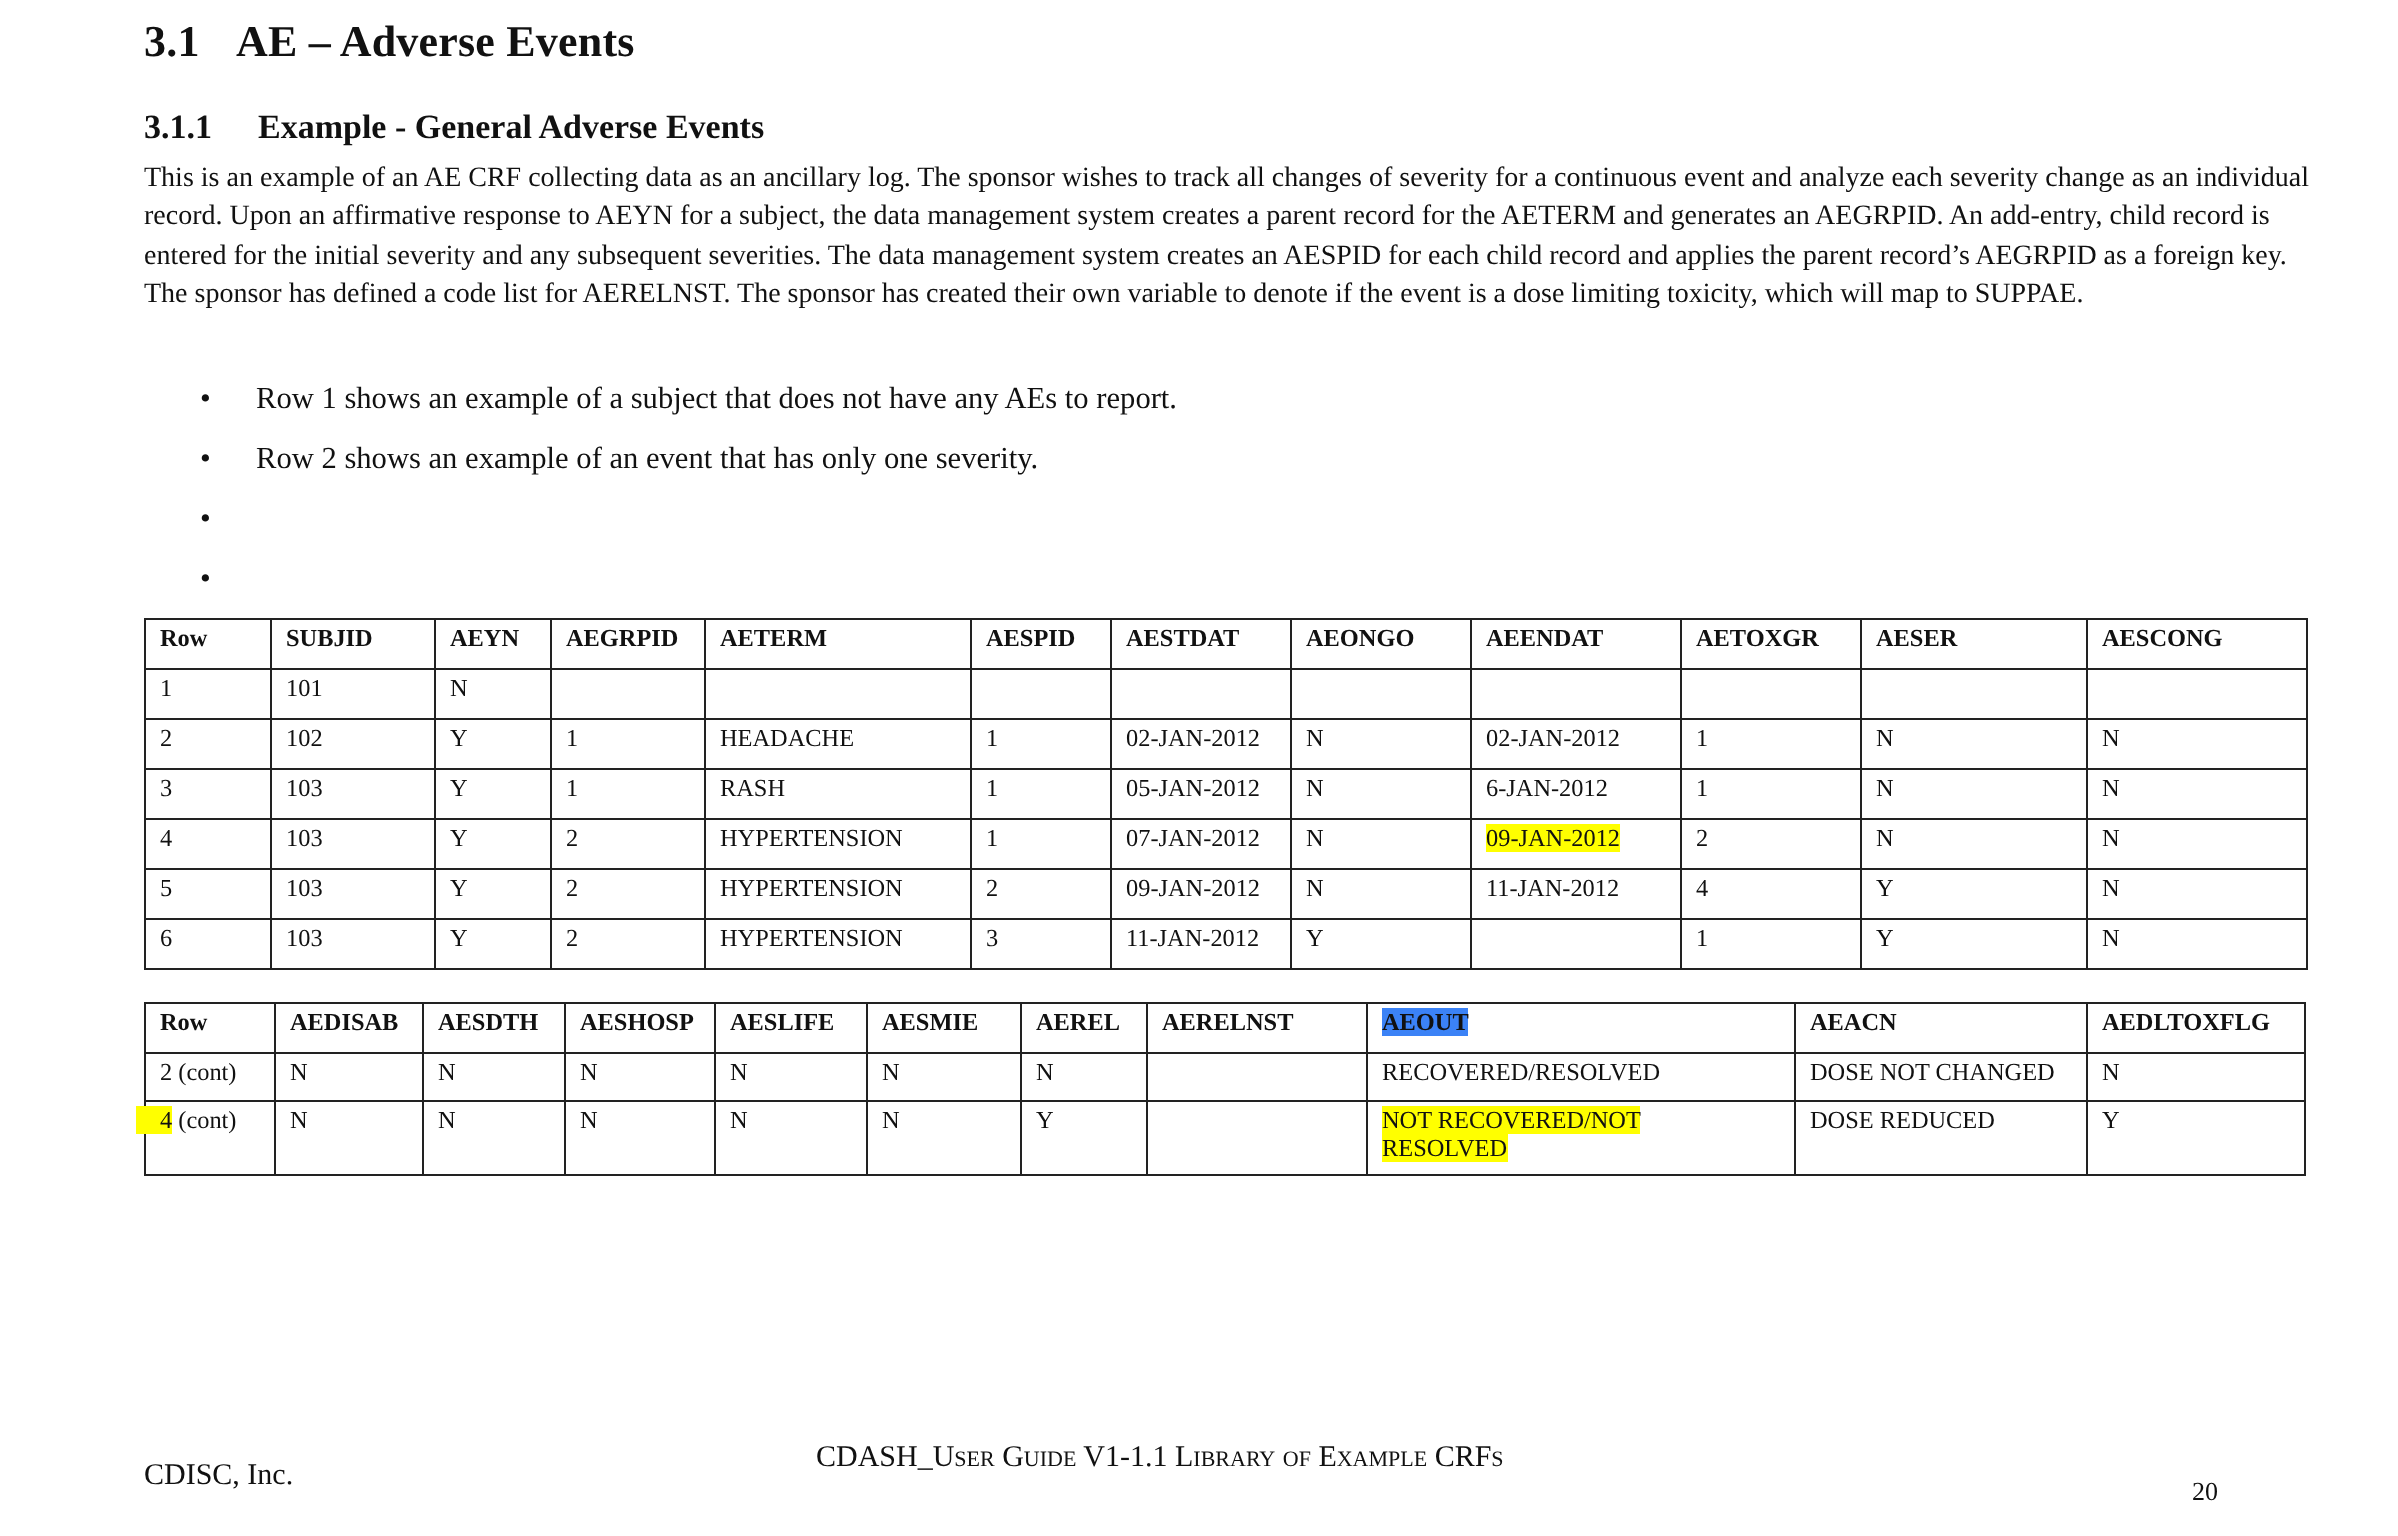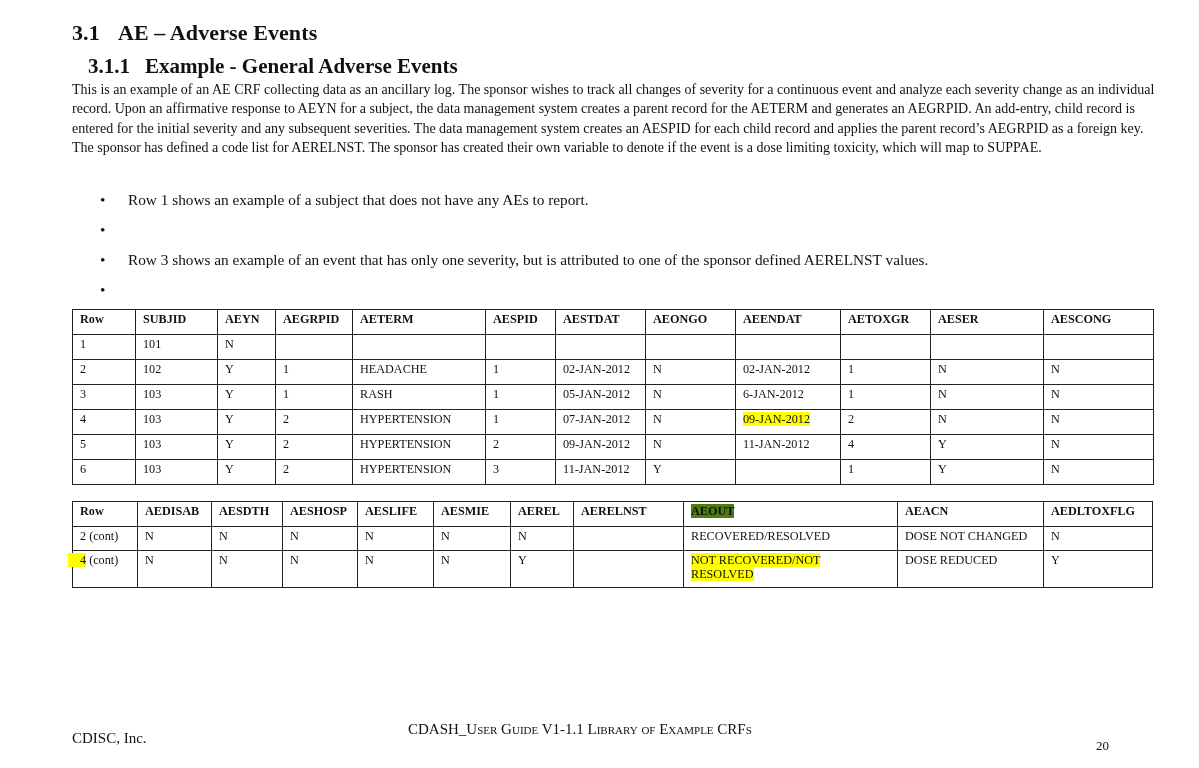--- a/index.html
+++ b/index.html
@@ -1,54 +1,54 @@
 <!DOCTYPE html>
 <html><head>
 <meta charset="utf-8">
 <style>
   html, body { margin: 0; padding: 0; background: #ffffff; }
   body {
     width: 1199px; height: 768px; position: relative; overflow: hidden;
     font-family: "Liberation Serif", "DejaVu Serif", serif; color: #111;
   }
-  .h1 { position: absolute; left: 72px; top: 8px; font-size: 22px; font-weight: bold; letter-spacing: 0.1px; margin-top: 12px; }
+  .h1 { position: absolute; left: 72px; top: 8px; font-size: 22px; font-weight: bold; letter-spacing: 0.1px; }
   .h1 .num { display: inline-block; width: 46px; }
-  .h2 { position: absolute; left: 88px; top: 54px; font-size: 21px; font-weight: bold; }
+  .h2 { position: absolute; left: 72px; top: 54px; font-size: 17px; font-weight: bold; }
   .h2 .num { display: inline-block; width: 57px; }
   .para { position: absolute; left: 72px; top: 80px; width: 1090px; font-size: 14px; line-height: 19.4px; }
   .bullets { position: absolute; left: 100px; top: 189px; margin: 0; padding: 0; list-style: none; }
   .bullets li { position: relative; font-size: 15.3px; height: 30px; line-height: 22px; padding-left: 28px; white-space: nowrap; }
   .bullets li .dot { position: absolute; left: 0; top: 0; }
   table.t { position: absolute; border-collapse: collapse; font-size: 12.2px; table-layout: fixed; }
   table.t td, table.t th { border: 1.2px solid #222; padding: 2px 7px 0 7px; vertical-align: top; text-align: left; white-space: nowrap; }
   table.t th { font-weight: bold; height: 22px; }
   table.t1 { left: 72px; top: 309px; width: 1081px; }
   table.t1 td { height: 22px; }
   table.t2 { left: 72px; top: 501px; width: 1080px; }
   table.t2 td { height: 21px; line-height: 14px; }
   table.t2 tr.tall td { height: 34px; }
   .hl-yellow { background: #ffff00; }
-  .hl-blue { background: #4d7c0f; }
+  .hl-blue { background: #3b82f6; }
   .footer-left { position: absolute; left: 72px; top: 730px; font-size: 15px; }
   .footer-center { position: absolute; left: 408px; top: 721px; font-size: 15px; font-variant: small-caps; }
   .page-num { position: absolute; left: 1096px; top: 738px; font-size: 13px; }
 </style>
 </head>
 <body>
 
 <div class="h1"><span class="num">3.1</span><span>AE – Adverse Events</span></div>
 
 <div class="h2"><span class="num">3.1.1</span><span>Example - General Adverse Events</span></div>
 
 <div class="para">This is an example of an AE CRF collecting data as an ancillary log.  The sponsor wishes to track all changes of severity for a continuous event and analyze each severity change as an individual record.  Upon an affirmative response to AEYN for a subject, the data management system creates a parent record for the AETERM and generates an AEGRPID.  An add-entry, child record is entered for the initial severity and any subsequent severities.  The data management system creates an AESPID for each child record and applies the parent record’s AEGRPID as a foreign key.  The sponsor has defined a code list for AERELNST.  The sponsor has created their own variable to denote if the event is a dose limiting toxicity, which will map to SUPPAE.</div>
 
 <ul class="bullets">
   <li><span class="dot">•</span><span>Row 1 shows an example of a subject that does not have any AEs to report.</span></li>
+  <li><span class="dot">•</span><span>Row 2 shows an example of an event that has only one severity.</span></li>
   <li><span class="dot">•</span></li>
-  <li><span class="dot">•</span><span>Row 3 shows an example of an event that has only one severity, but is attributed to one of the sponsor defined AERELNST values.</span></li>
   <li><span class="dot">•</span></li>
 </ul>
 
 <table class="t t1">
   <colgroup>
     <col style="width:63px">
       <col style="width:82px">
       <col style="width:58px">
       <col style="width:77px">
     <col style="width:133px">

